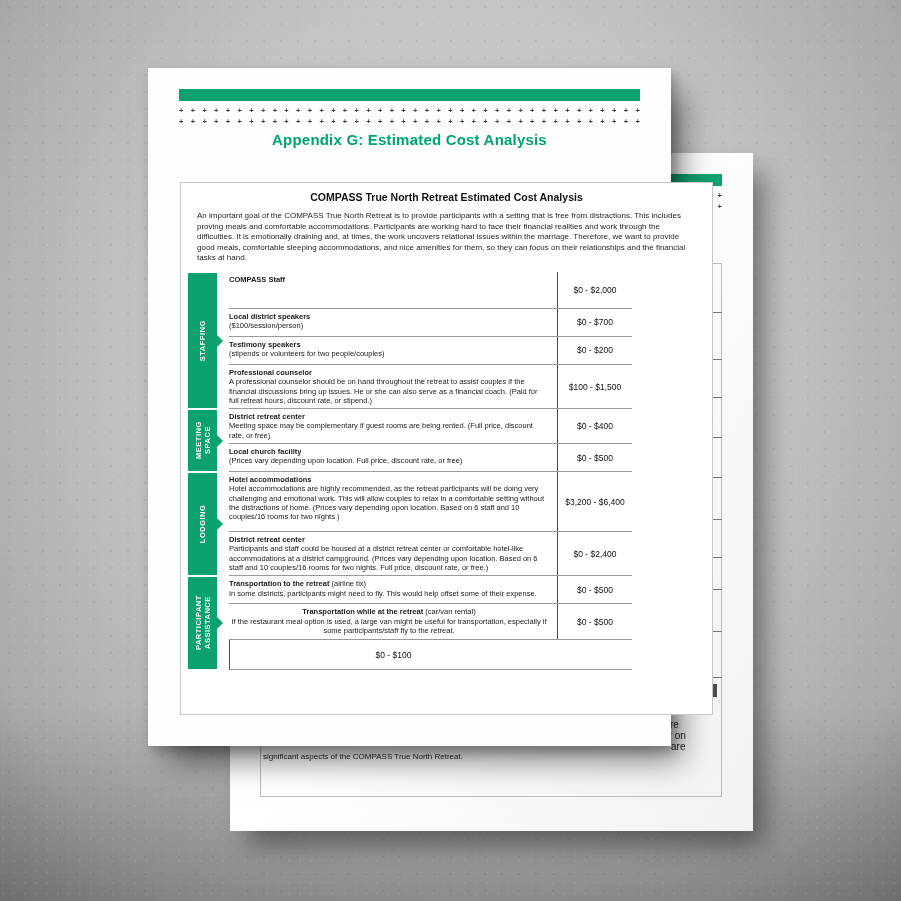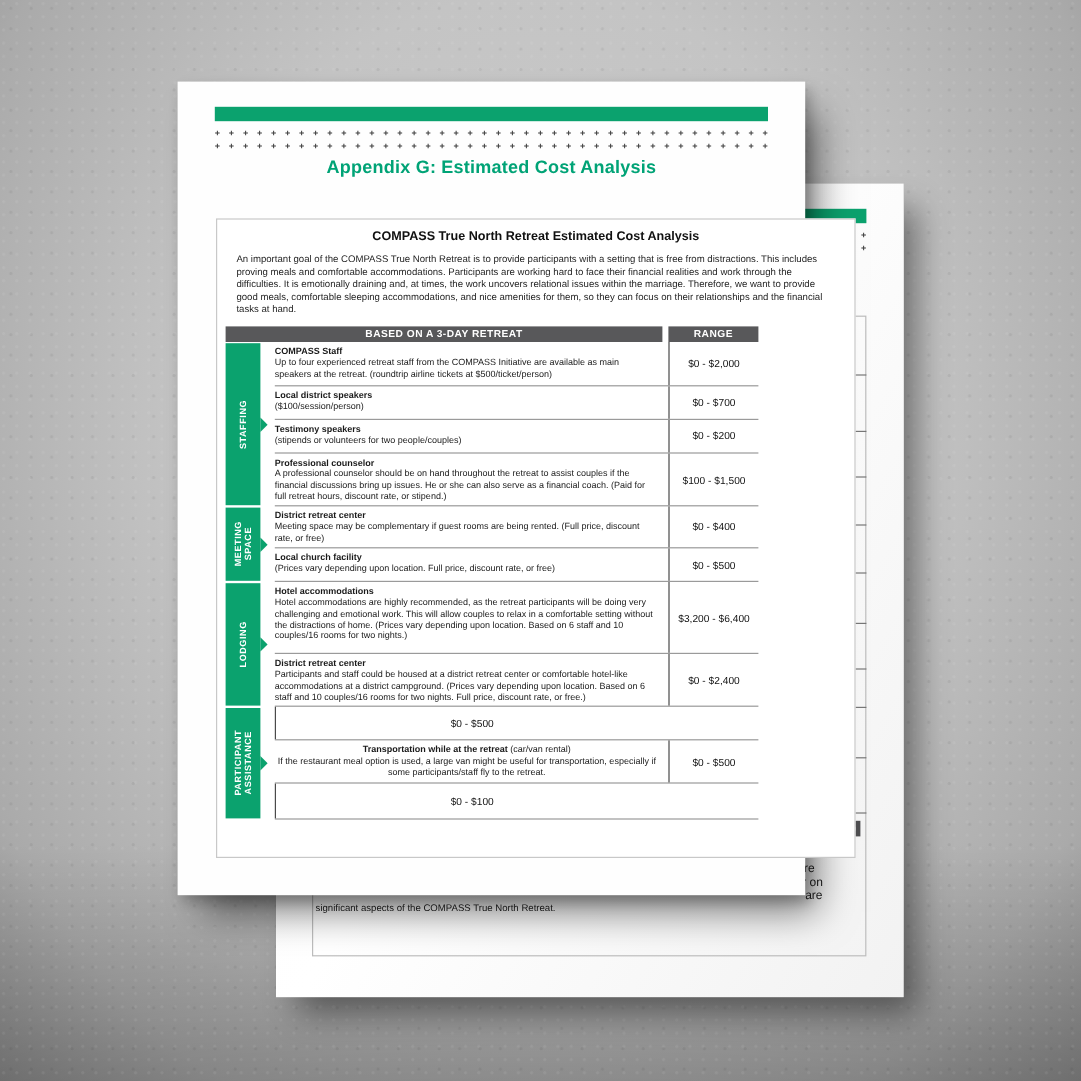--- a/index.html
+++ b/index.html
@@ -260,34 +260,30 @@
           <span>+</span>
           <span>+</span>
           <span>+</span>
         </div>
       </div>
     <div class="page-title" style="color: rgb(0, 163, 118);">Appendix G: Estimated Cost Analysis</div>
     <div class="card">
       <div class="card-title">COMPASS True North Retreat Estimated Cost Analysis</div>
       <div class="intro">An important goal of the COMPASS True North Retreat is to provide participants with a setting that is free from distractions. This includes proving meals and comfortable accommodations. Participants are working hard to face their financial realities and work through the difficulties. It is emotionally draining and, at times, the work uncovers relational issues within the marriage. Therefore, we want to provide good meals, comfortable sleeping accommodations, and nice amenities for them, so they can focus on their relationships and the financial tasks at hand.</div>
       <div class="cost-table">
-        <div class="thead">
-          <div>BASED ON A 3-DAY RETREAT</div>
-          <div>RANGE</div>
-        </div>
         <div id="table-body">
             <div class="tsection">
               <div class="glabel">
                 <div class="gfill" style="background: rgb(11, 162, 110);"></div>
                 <div class="arrow" style="border-left-color: rgb(11, 162, 110);"></div>
                 <span>STAFFING</span>
               </div>
               <div class="rows">
                 <div class="trow" style="min-height: 37px; gap: 12px;">
-                  <div class="tdesc"><b>COMPASS Staff</b><br><span>Up to four experienced retreat staff from the COMPASS Initiative are available as main speakers at the retreat. (roundtrip airline tickets at $500/ticket/person)</span></div>
+                  <div class="tdesc"><b>COMPASS Staff</b><br></div>
                   <div class="trange">$0 - $2,000</div>
                 </div>
                 <div class="trow" style="min-height: 28px;">
                   <div class="tdesc"><b>Local district speakers</b><br><span>($100/session/person)</span></div>
                   <div class="trange">$0 - $700</div>
                 </div>
                 <div class="trow" style="min-height: 28px;">
                   <div class="tdesc"><b>Testimony speakers</b><br><span>(stipends or volunteers for two people/couples)</span></div>
                   <div class="trange">$0 - $200</div>
                 </div>
@@ -332,20 +328,21 @@
               </div>
             </div>
             <div class="tsection">
               <div class="glabel">
                 <div class="gfill" style="background: rgb(11, 162, 110);"></div>
                 <div class="arrow" style="border-left-color: rgb(11, 162, 110);"></div>
                 <span>PARTICIPANT ASSISTANCE</span>
               </div>
               <div class="rows">
                 <div class="trow" style="min-height: 28px;">
+                  <div class="tdesc"><b>Transportation to the retreat</b><span> (airline tix)</span><br><span>In some districts, participants might need to fly. This would help offset some of their expense.</span></div>
                   <div class="trange">$0 - $500</div>
                 </div>
                 <div class="trow" style="min-height: 36px; text-align: center;">
                   <div class="tdesc"><b>Transportation while at the retreat</b><span> (car/van rental)</span><br><span>If the restaurant meal option is used, a large van might be useful for transportation, especially if some participants/staff fly to the retreat.</span></div>
                   <div class="trange">$0 - $500</div>
                 </div>
                 <div class="trow" style="min-height: 30px;">
                   <div class="trange">$0 - $100</div>
                 </div>
               </div>

